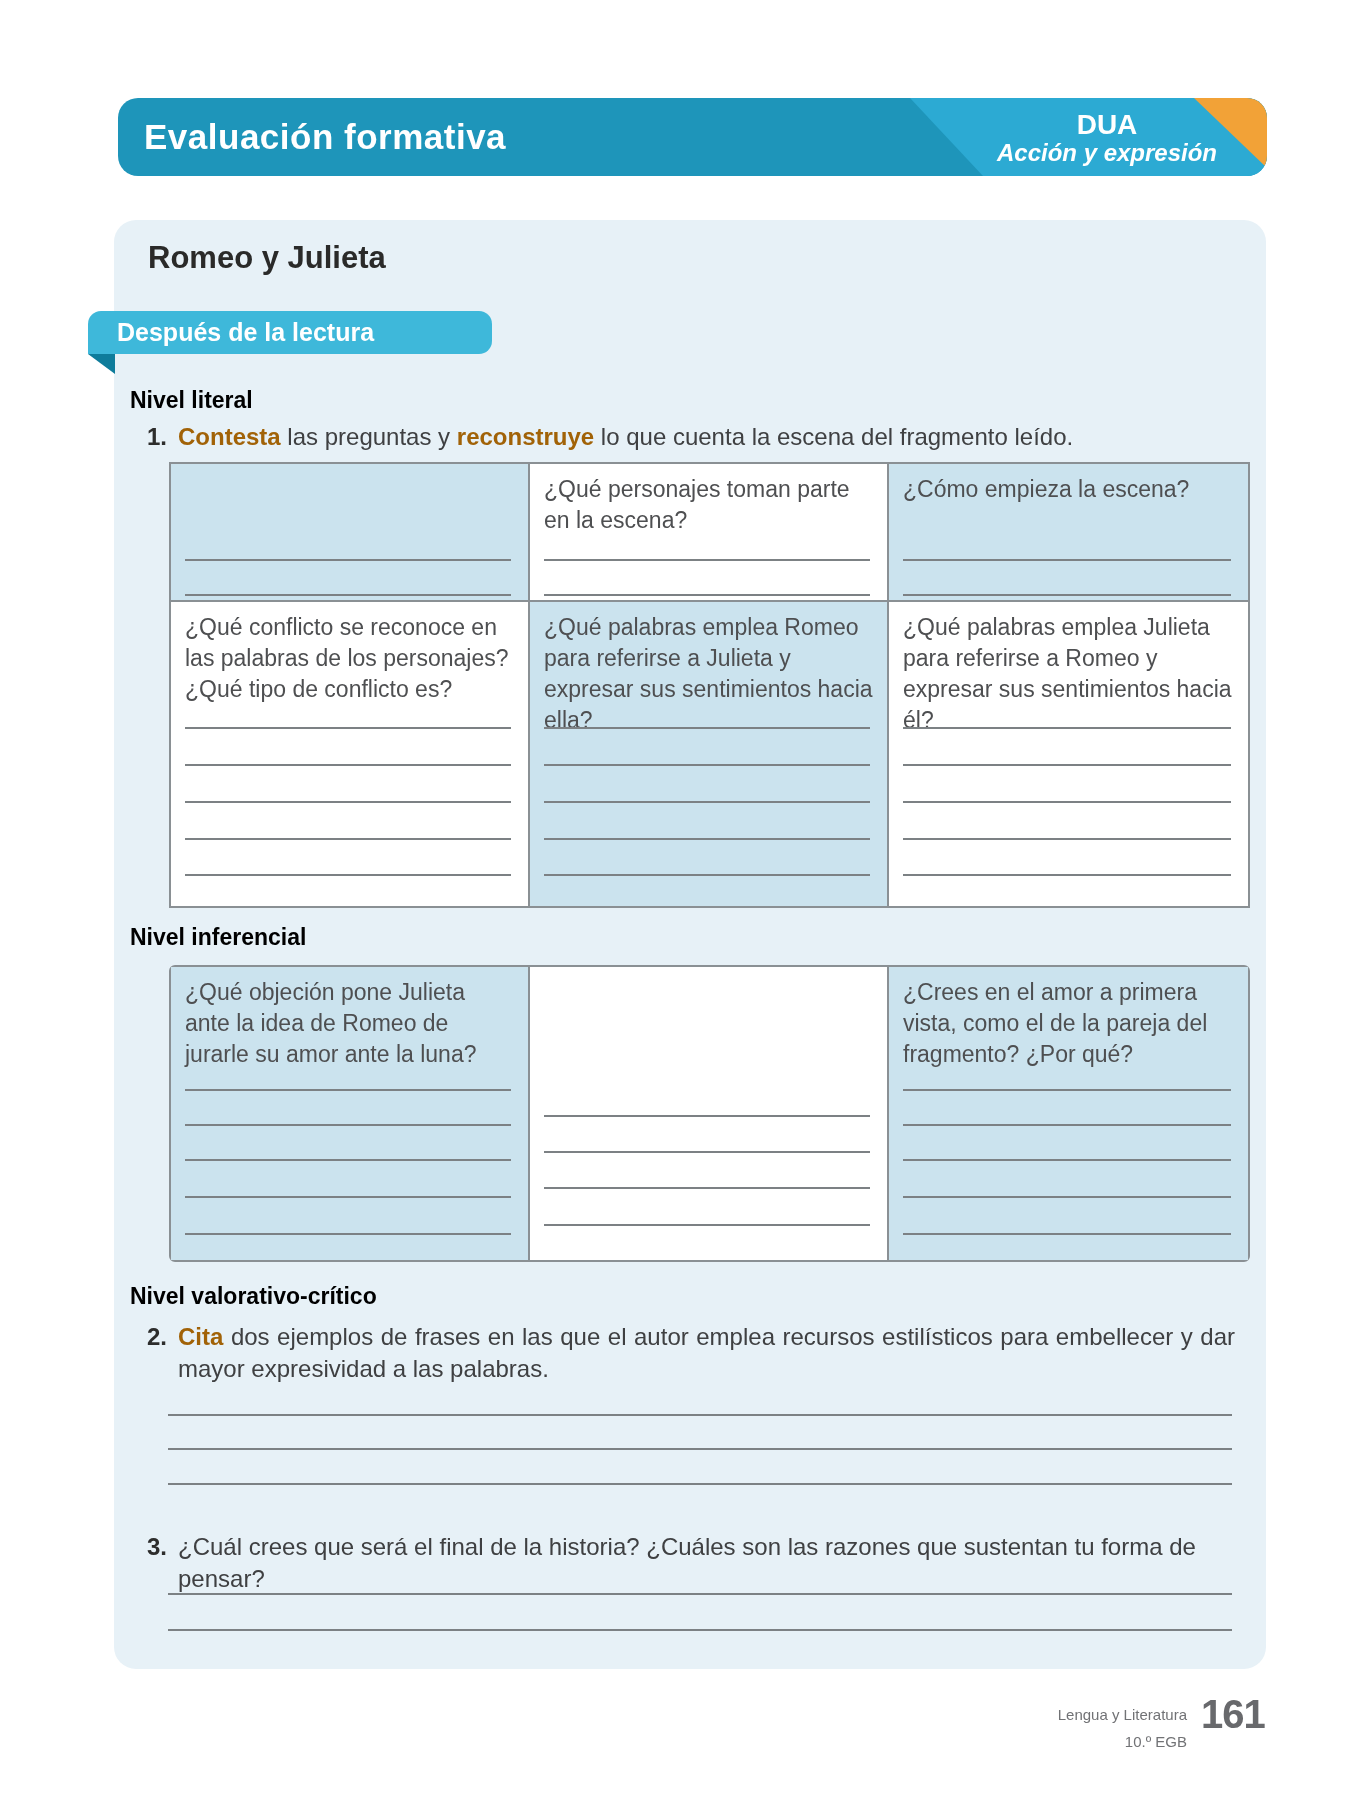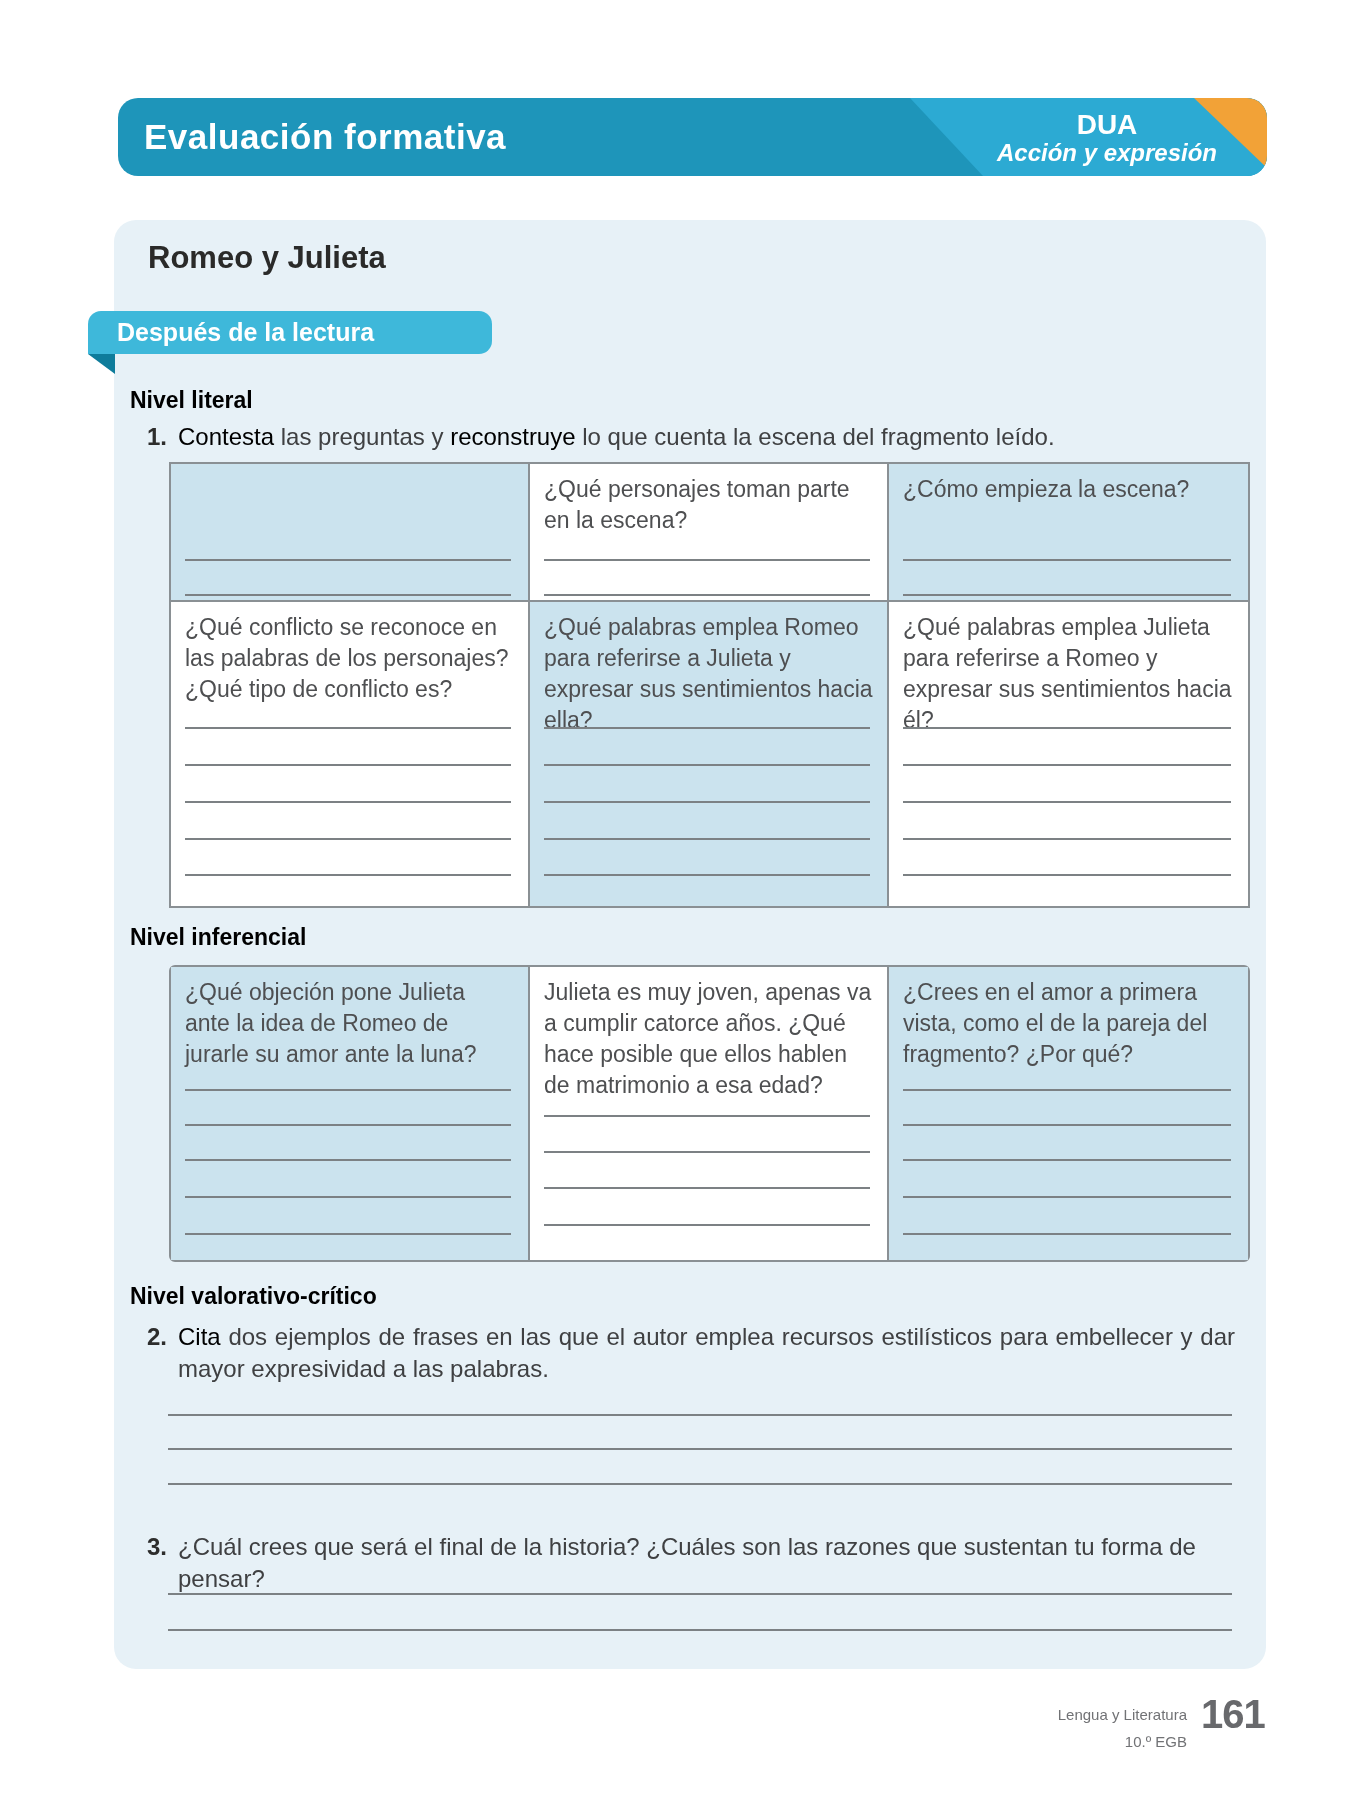--- a/index.html
+++ b/index.html
@@ -36,21 +36,21 @@
 
   
   .level-heading { position:absolute; left:130px; color:#000000; font-size:23px; font-weight:bold; }
   .lh-literal     { top:387px; }
   .lh-inferencial { top:924px; }
   .lh-valorativo  { top:1283px; }
 
   
   .item { position:absolute; left:147px; display:flex; color:#3F4042; font-size:24px; line-height:32px; }
   .item .num { width:31px; font-weight:bold; color:#2D2D2C; flex:0 0 31px; }
-  .item b { font-weight:normal; color:#000000;margin-top:27px; }
+  .item b { font-weight:bold; color:#a16207;margin-top:27px; }
   .item-1 { top:421px; width:1095px; }
   .item-2 { top:1321px; }
   .item-2 .itxt { width:1057px; text-align:justify; }
   .item-3 { top:1531px; width:1095px; }
 
   
   .qtable { position:absolute; left:169px; width:1081px; display:grid;
     grid-template-columns:1fr 1fr 1fr; border:2px solid #8A9094; background:#ffffff; }
   .qtable-1 { top:462px; height:446px; grid-template-rows:138px 1fr; }
   .qtable-2 { top:965px; height:297px; grid-template-rows:1fr;border-radius:6px; }
@@ -135,21 +135,20 @@
   <div class="level-heading lh-inferencial">Nivel inferencial</div>
 
   <div class="qtable qtable-2">
     <div class="qcell shade cr">
       <span>¿Qué objeción pone Julieta ante la idea de Romeo de jurarle su amor ante la luna?</span>
       <div class="rule" style="top:122px"></div><div class="rule" style="top:157px"></div>
       <div class="rule" style="top:192px"></div><div class="rule" style="top:229px"></div>
       <div class="rule" style="top:266px"></div>
     </div>
     <div class="qcell plain cr">
-      <span>Julieta es muy joven, apenas va a cumplir catorce años. ¿Qué hace posible que ellos hablen de matrimonio a esa edad?</span>
       <div class="rule" style="top:148px"></div><div class="rule" style="top:184px"></div>
       <div class="rule" style="top:220px"></div><div class="rule" style="top:257px"></div>
     </div>
     <div class="qcell shade">
       <span>¿Crees en el amor a primera vista, como el de la pareja del fragmento? ¿Por qué?</span>
       <div class="rule" style="top:122px"></div><div class="rule" style="top:157px"></div>
       <div class="rule" style="top:192px"></div><div class="rule" style="top:229px"></div>
       <div class="rule" style="top:266px"></div>
     </div>
   </div>

